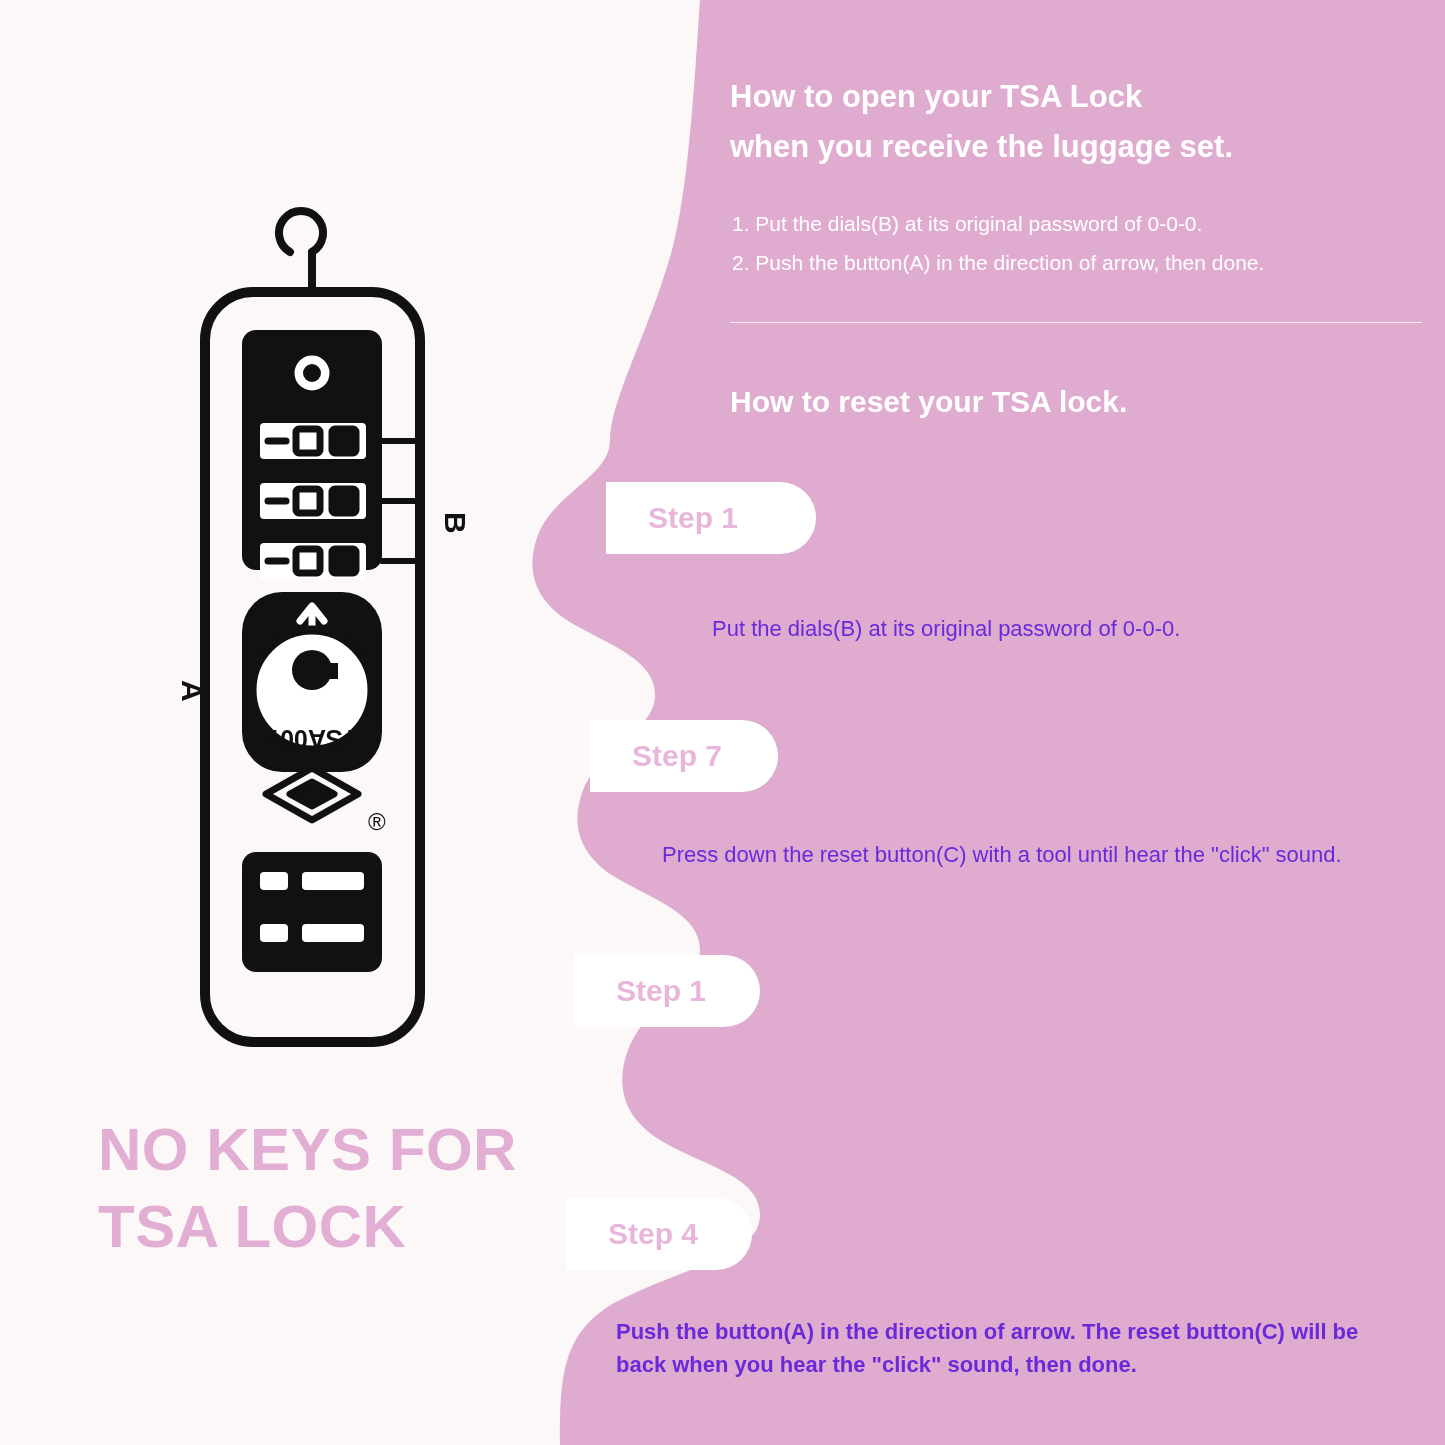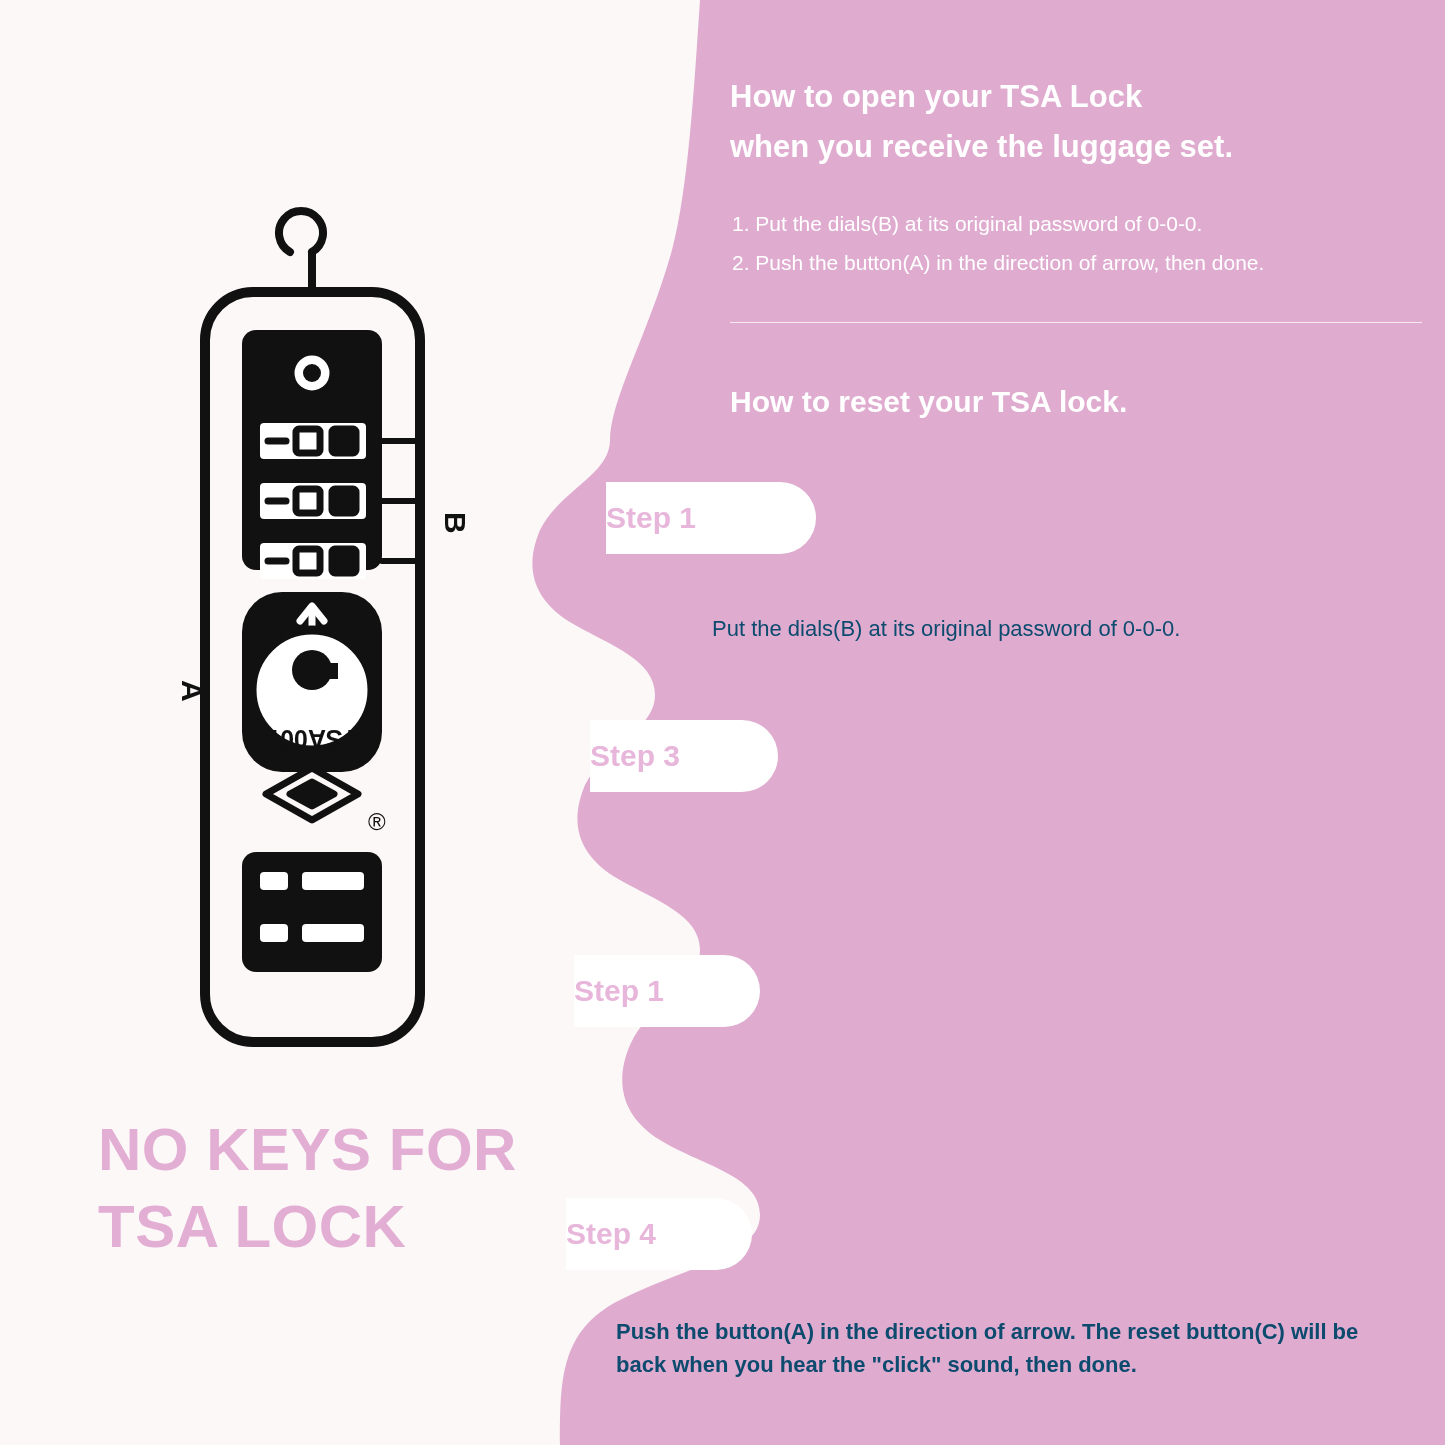--- a/index.html
+++ b/index.html
@@ -108,29 +108,30 @@
   
   .step-pill {
     position: absolute;
     background: #ffffff;
     color: #e7b6da;
     font-weight: bold;
     font-size: 30px;
     display: flex;
     align-items: center;
     height: 72px;
+    padding-left: 42px;
     box-sizing: border-box;
     border-top-right-radius: 40px;
     border-bottom-right-radius: 40px;
     z-index: 5;
   }
 
   .step-text {
     position: absolute;
-    color: #0c4a6e;
+    color: #6d28d9;
     font-size: 22px;
     line-height: 1.5;
     z-index: 5;
   }
 </style>
 </head>
 <body>
 
 <div id="page">
 
@@ -234,22 +235,23 @@
     <div class="divider"></div>
 
     <div class="reset-title">How to reset your TSA lock.</div>
 
     <div class="step-pill" style="left:-14px; top:482px; width:210px;">
       <span>Step 1</span>
     </div>
     <div class="step-text" style="left:92px; top:612px; width:700px;">Put the dials(B) at its original password of 0-0-0.</div>
 
     <div class="step-pill" style="left:-30px; top:720px; width:188px;">
-      <span>Step 3</span>
-    </div>
+      <span>Step 7</span>
+    </div>
+    <div class="step-text" style="left:42px; top:838px; width:720px;">Press down the reset button(C) with a tool until hear the "click" sound.</div>
 
     <div class="step-pill" style="left:-46px; top:955px; width:186px;">
       <span>Step 1</span>
     </div>
 
     <div class="step-pill" style="left:-54px; top:1198px; width:186px;">
       <span>Step 4</span>
     </div>
     <div class="step-text" style="left:-4px; top:1315px; width:760px;font-weight:bold;">Push the button(A) in the direction of arrow. The reset button(C) will be back when you hear the "click" sound, then done.</div>
 

